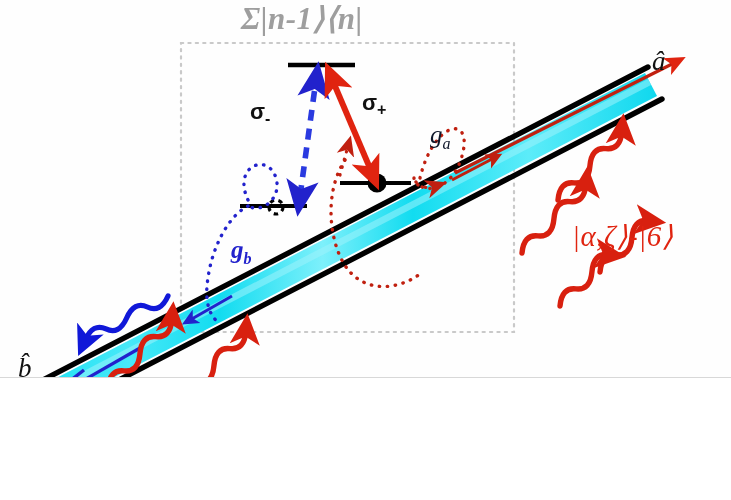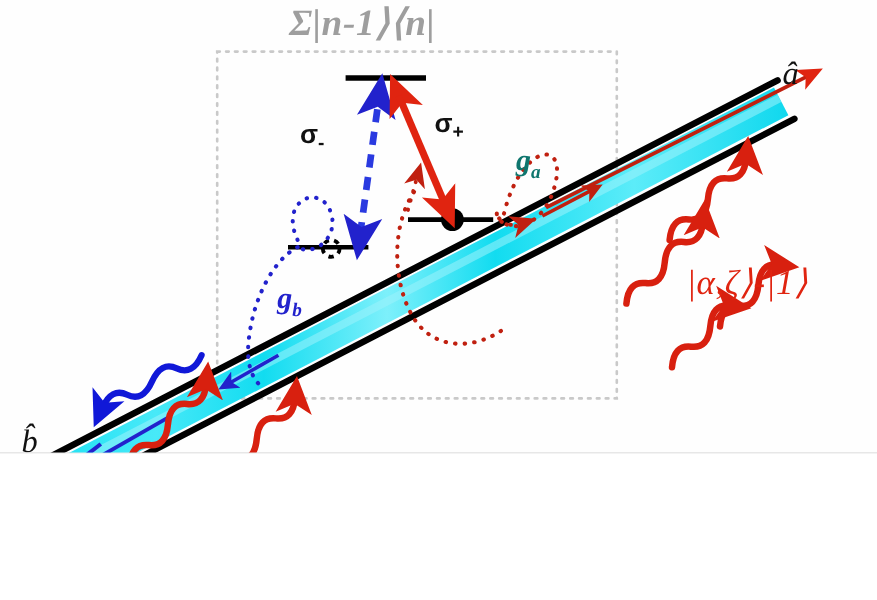--- a/index.html
+++ b/index.html
@@ -42,22 +42,22 @@
     font-weight: bold;
     font-size: 22px;
     color: #111111;
   }
   .sigma-lbl sub {
     font-size: 16px;
   }
   .coup-a {
     font-style: italic;
     font-size: 25px;
-    color: #0f766e;
-    font-weight: bold;
+    color: #0f172a;
+    font-weight: normal;
   }
   .coup-b {
     font-style: italic;
     font-size: 25px;
     color: #2222cc;
     font-weight: bold;
   }
   .coup-a sub, .coup-b sub {
     font-size: 16px;
     font-style: italic;
@@ -217,16 +217,16 @@
   </div>
 
   <div class="lbl coup-b" style="left:203px; top:237px;margin-left:28px;">
     <span>g</span><sub>b</sub>
   </div>
 
   <div class="lbl mode-lbl" style="left:652px; top:48px;">â</div>
 
   <div class="lbl mode-lbl" style="left:18px; top:355px;">b̂</div>
 
-  <div class="lbl ket-lbl" style="left:572px; top:222px;">|α,ζ⟩-|1⟩</div>
+  <div class="lbl ket-lbl" style="left:572px; top:222px;">|α,ζ⟩-|6⟩</div>
 
 
 </div>
 
 </body></html>

